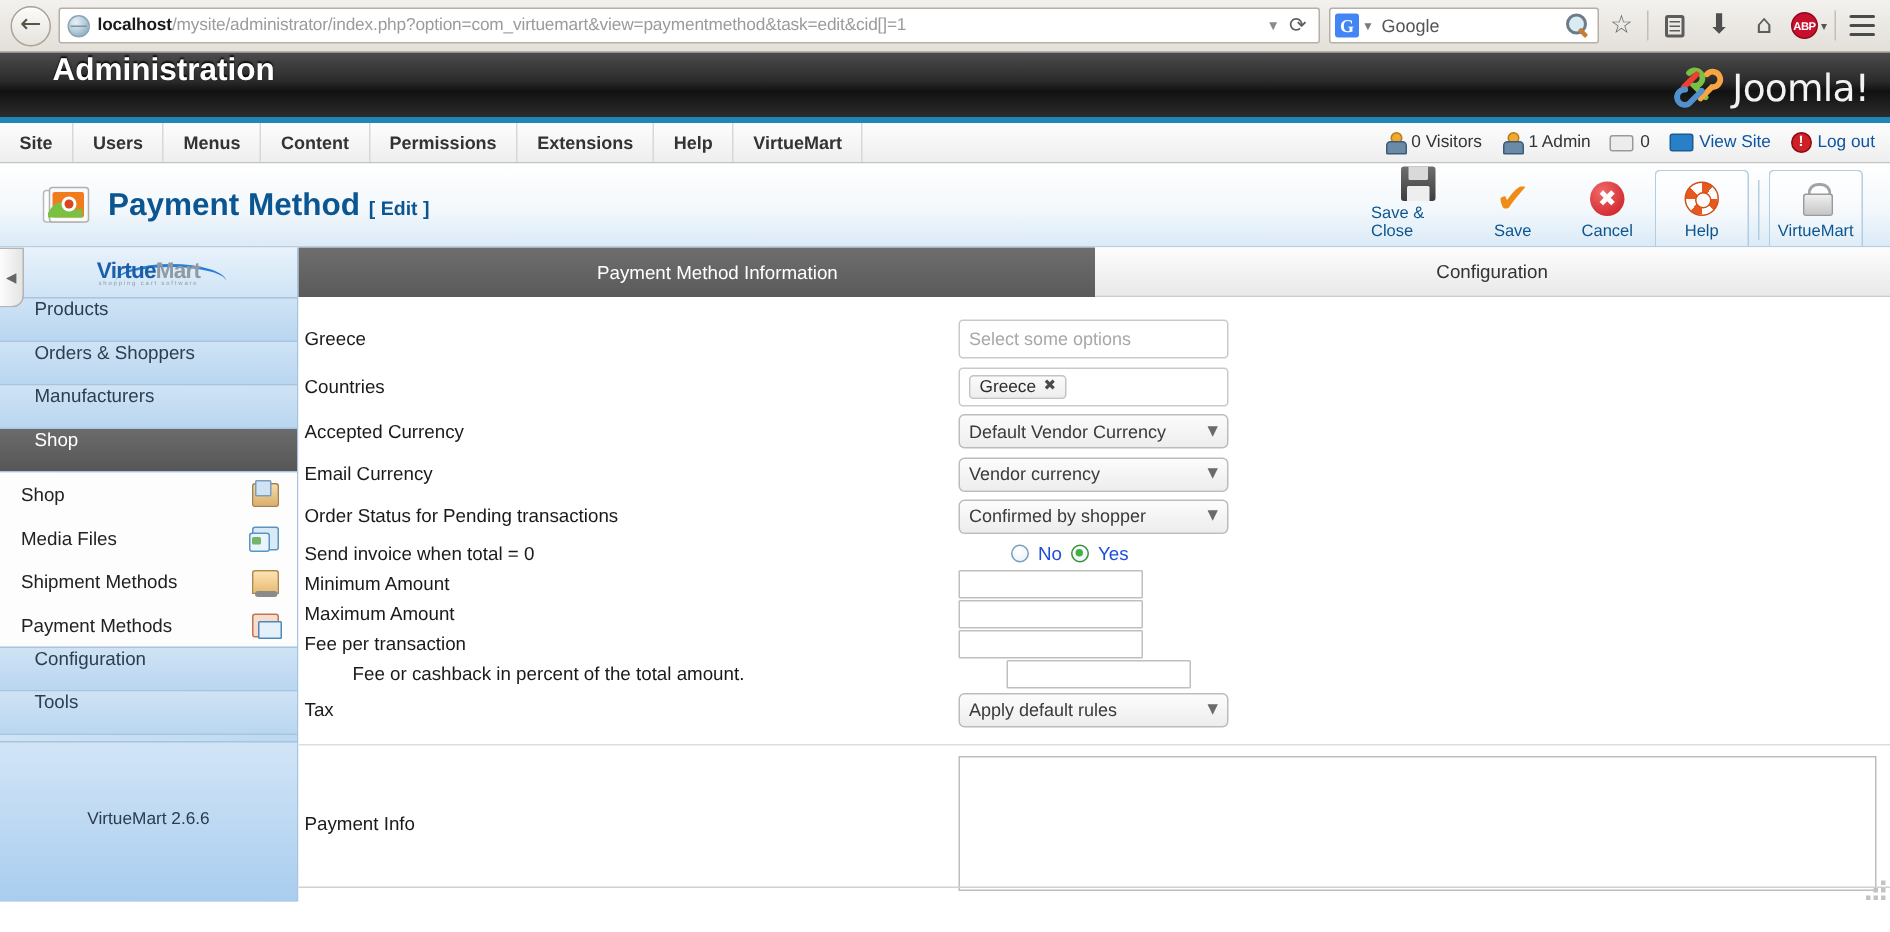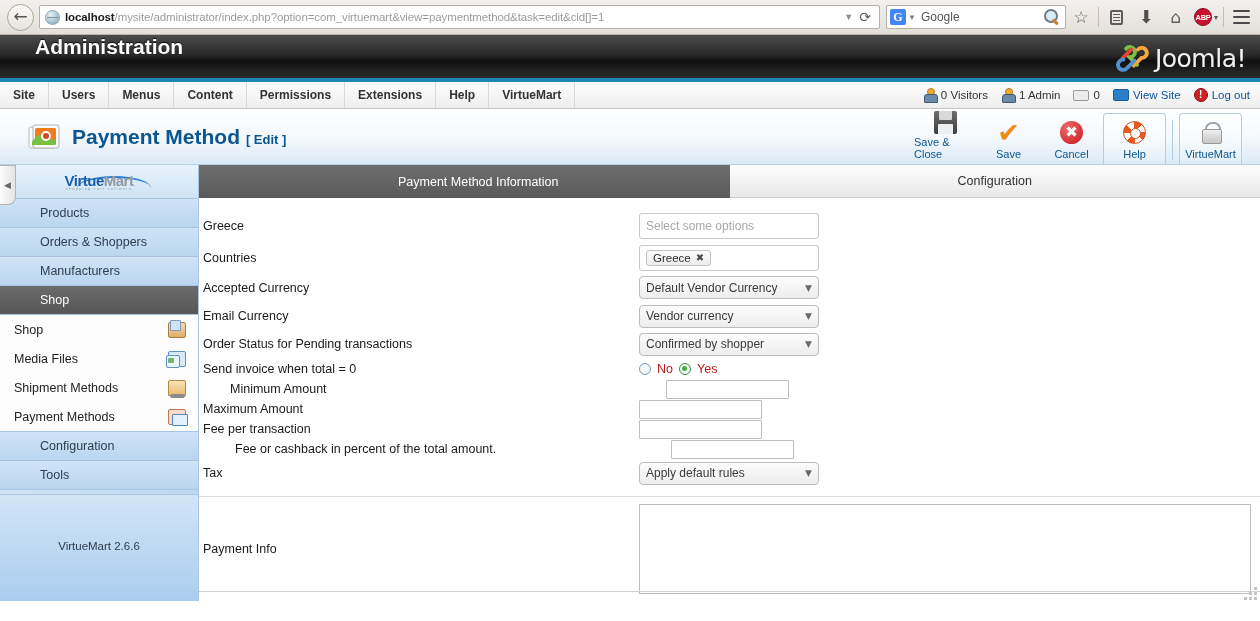--- a/index.html
+++ b/index.html
@@ -274,22 +274,22 @@
   #collapse-tab {
     position:absolute; left:0; top:0; width:16px; height:40px;
     background: linear-gradient(90deg,#fcfcfc,#e4e4e4);
     border:1px solid #b4b4b4; border-left:none;
     border-radius: 0 0 8px 0;
     display:flex; align-items:center; justify-content:center;
     font-size:9px; color:#666; z-index: 5;
   }
   .nav-main {
     height: 29px;
-    display:flex; align-items:center;
-    padding-left: 40px;
+    display:flex; 
+    padding-left: 23px;
     font-size: 12.5px;
     color: #2c3e50;
     background: linear-gradient(#cfe3f5,#b9d6f0);
     border-bottom: 1px solid #a8c4de;
   }
   .nav-main.active {
     background: linear-gradient(#6b6b6b,#565656);
     color: #fff;
   }
   .nav-sub-group { background: #fdfdfd; border-bottom: 1px solid #a8c4de; }
@@ -378,21 +378,21 @@
   .ctl-select .sel-caret {
     margin-left:auto; font-size:9px; color:#6a6a6a;
     font-family:"DejaVu Sans",sans-serif;
   }
   .ctl-text {
     width: 123px; height: 19px;
     border: 1px solid #bfbfbf;
     background: #fff;
     border-radius: 1px;
   }
-  .radio-group { display:flex; align-items:center; gap:6px; font-size:12.5px; color:#b91c1c;}
+  .radio-group { display:flex; align-items:center; gap:6px; font-size:12.5px; color:#1d4ed8;}
   .radio {
     width: 12px; height: 12px; border-radius:50%;
     border: 1px solid #7b9cbb;
     background: radial-gradient(circle at 40% 35%, #ffffff, #e8f0f7);
     display:inline-flex; align-items:center; justify-content:center;
     flex:0 0 auto;
   }
   .radio.checked { border-color:#3a8f3a; }
   .radio.checked:after { content:""; width:5px;height:5px;border-radius:50%;background:#3fb13f;}
   .ctl-textarea {
@@ -673,33 +673,33 @@
       <div class="form-row" style="height:28px;">
         <div class="form-label">Order Status for Pending transactions</div>
         <div class="form-control">
           <div class="ctl-select">
             <span>Confirmed by shopper</span>
             <span class="sel-caret">▼</span>
           </div>
         </div>
       </div>
 
-      <div class="form-row" style="height:21px;">
+      <div class="form-row" style="height:21px;gap:35px;">
         <div class="form-label">Send invoice when total = 0</div>
         <div class="form-control">
           <div class="radio-group">
             <span class="radio"></span>
             <span>No</span>
             <span class="radio checked"></span>
             <span>Yes</span>
           </div>
         </div>
       </div>
 
-      <div class="form-row" style="height:20px;margin-left:27px;">
+      <div class="form-row" style="height:20px;">
         <div class="form-label">Minimum Amount</div>
         <div class="form-control">
             <div class="ctl-text"></div>
           </div>
       </div>
 
       <div class="form-row" style="height:20px;">
         <div class="form-label">Maximum Amount</div>
         <div class="form-control">
             <div class="ctl-text"></div>

